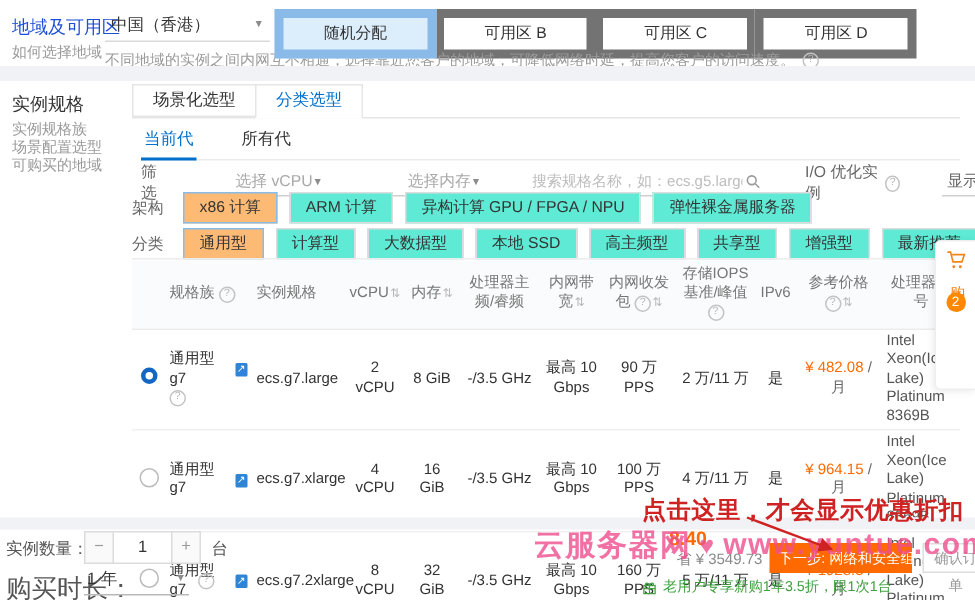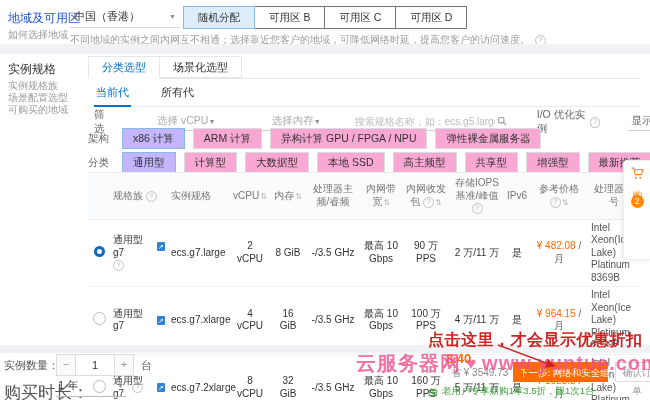--- a/index.html
+++ b/index.html
@@ -9,21 +9,21 @@
   .caret{font-size:7px;color:#8c8c8c;line-height:1;}
   .sorticon{font-size:8px;color:#b8b8b8;margin-left:1px;}
   .info{display:inline-block;width:9px;height:9px;border:1px solid #c3c3c3;border-radius:50%;
         color:#b5b5b5;font-size:7px;line-height:8px;text-align:center;vertical-align:1px;}
   
   .region-label{left:8px;top:10px;font-size:12px;color:#1d4ed8;}
   .region-help{left:8px;top:28px;font-size:10px;color:#9b9b9b;}
   .region-select{left:70px;top:6px;width:102px;height:21px;display:flex;align-items:center;
         justify-content:space-between;padding:0 4px;border-bottom:1px solid #d9d9d9;font-size:11px;cursor:pointer;}
   .zone-group{left:184px;top:6px;display:flex;}
-  .zone-btn{height:21px;line-height:21px;padding:0 14px;border:1px solid #737373;background:#fff;
+  .zone-btn{height:21px;line-height:21px;padding:0 27px;border:6px solid #737373;background:#fff;
         font-size:10.5px;margin-left:-1px;cursor:pointer;white-space:nowrap;}
   .zone-btn.active{background:#dcedfb;border-color:#8abbe8;position:relative;z-index:1;}
   .region-note{left:70px;top:33px;font-size:10px;color:#9b9b9b;display:flex;align-items:center;gap:5px;}
   .band{left:0;width:650px;background:#f1f2f6;}
   
   .side-title{left:8px;top:61px;font-size:12px;color:#333;}
   .side-link{left:8px;font-size:10px;color:#9b9b9b;cursor:pointer;}
   
   .ptabs{left:88px;top:56px;width:552px;display:flex;border-bottom:1px solid #e6e6e6;height:22px;}
   .ptab{padding:0 13px;line-height:21px;border:1px solid #e6e6e6;background:#fff;font-size:11px;cursor:pointer;}
@@ -40,23 +40,23 @@
   .fsel.dark{color:#666;}
   .fsearch{display:flex;align-items:center;justify-content:space-between;width:158px;
         border-bottom:1px solid #cfcfcf;padding:1px 2px 2px;}
   .fsearch input{border:none;outline:none;width:140px;font-size:10px;color:#333;
         font-family:"Liberation Sans","DejaVu Sans",sans-serif;}
   .fsearch input::placeholder{color:#bdbdbd;}
   .flabel{color:#666;display:flex;align-items:center;gap:4px;}
   
   .pillrow{display:flex;align-items:center;}
   .pillrow .rlabel{width:26px;color:#666;font-size:10.5px;margin-right:8px;}
-  .pill{height:19px;line-height:19px;padding:0 10px;border:1px solid #dcdcdc;background:#f9a8d4;
+  .pill{height:19px;line-height:19px;padding:0 10px;border:1px solid #dcdcdc;background:#5eead4;
         margin-right:8px;font-size:10.5px;cursor:pointer;white-space:nowrap;}
-  .pill.active{background:#c4b5fd;border-color:#8abbe8;}
+  .pill.active{background:#fdba74;border-color:#8abbe8;}
   
   .spec-table{left:88px;top:172px;width:552px;}
   table{border-collapse:collapse;table-layout:fixed;width:552px;font-size:10px;}
   th{background:#fafbfc;color:#777;font-weight:normal;padding:4px 3px;text-align:center;
      border-top:1px solid #ececec;border-bottom:1px solid #ececec;line-height:1.25;}
   td{padding:2px 3px;border-bottom:1px solid #f0f0f0;text-align:center;height:32px;
      vertical-align:middle;color:#333;line-height:1.25;}
   th.l,td.l{text-align:left;}
   .radio{display:inline-block;width:11px;height:11px;border:1px solid #bbb;border-radius:50%;
          background:#fff;cursor:pointer;}
@@ -126,22 +126,22 @@
   </div>
 
   <div class="abs band" style="top:44px;height:10px;"></div>
 
   <div class="abs side-title">实例规格</div>
   <div class="abs side-link" style="top:79px;">实例规格族</div>
   <div class="abs side-link" style="top:91px;">场景配置选型</div>
   <div class="abs side-link" style="top:103px;">可购买的地域</div>
 
   <div class="abs ptabs">
+    <span class="ptab">场景化选型</span>
     <span class="ptab active">分类选型</span>
-    <span class="ptab">场景化选型</span>
   </div>
 
   <div class="abs gtabs">
     <span class="gtab active">当前代</span>
     <span class="gtab">所有代</span>
   </div>
 
   <div class="abs frow">
     <span class="flabel">筛选</span>
     <span class="fsel">

